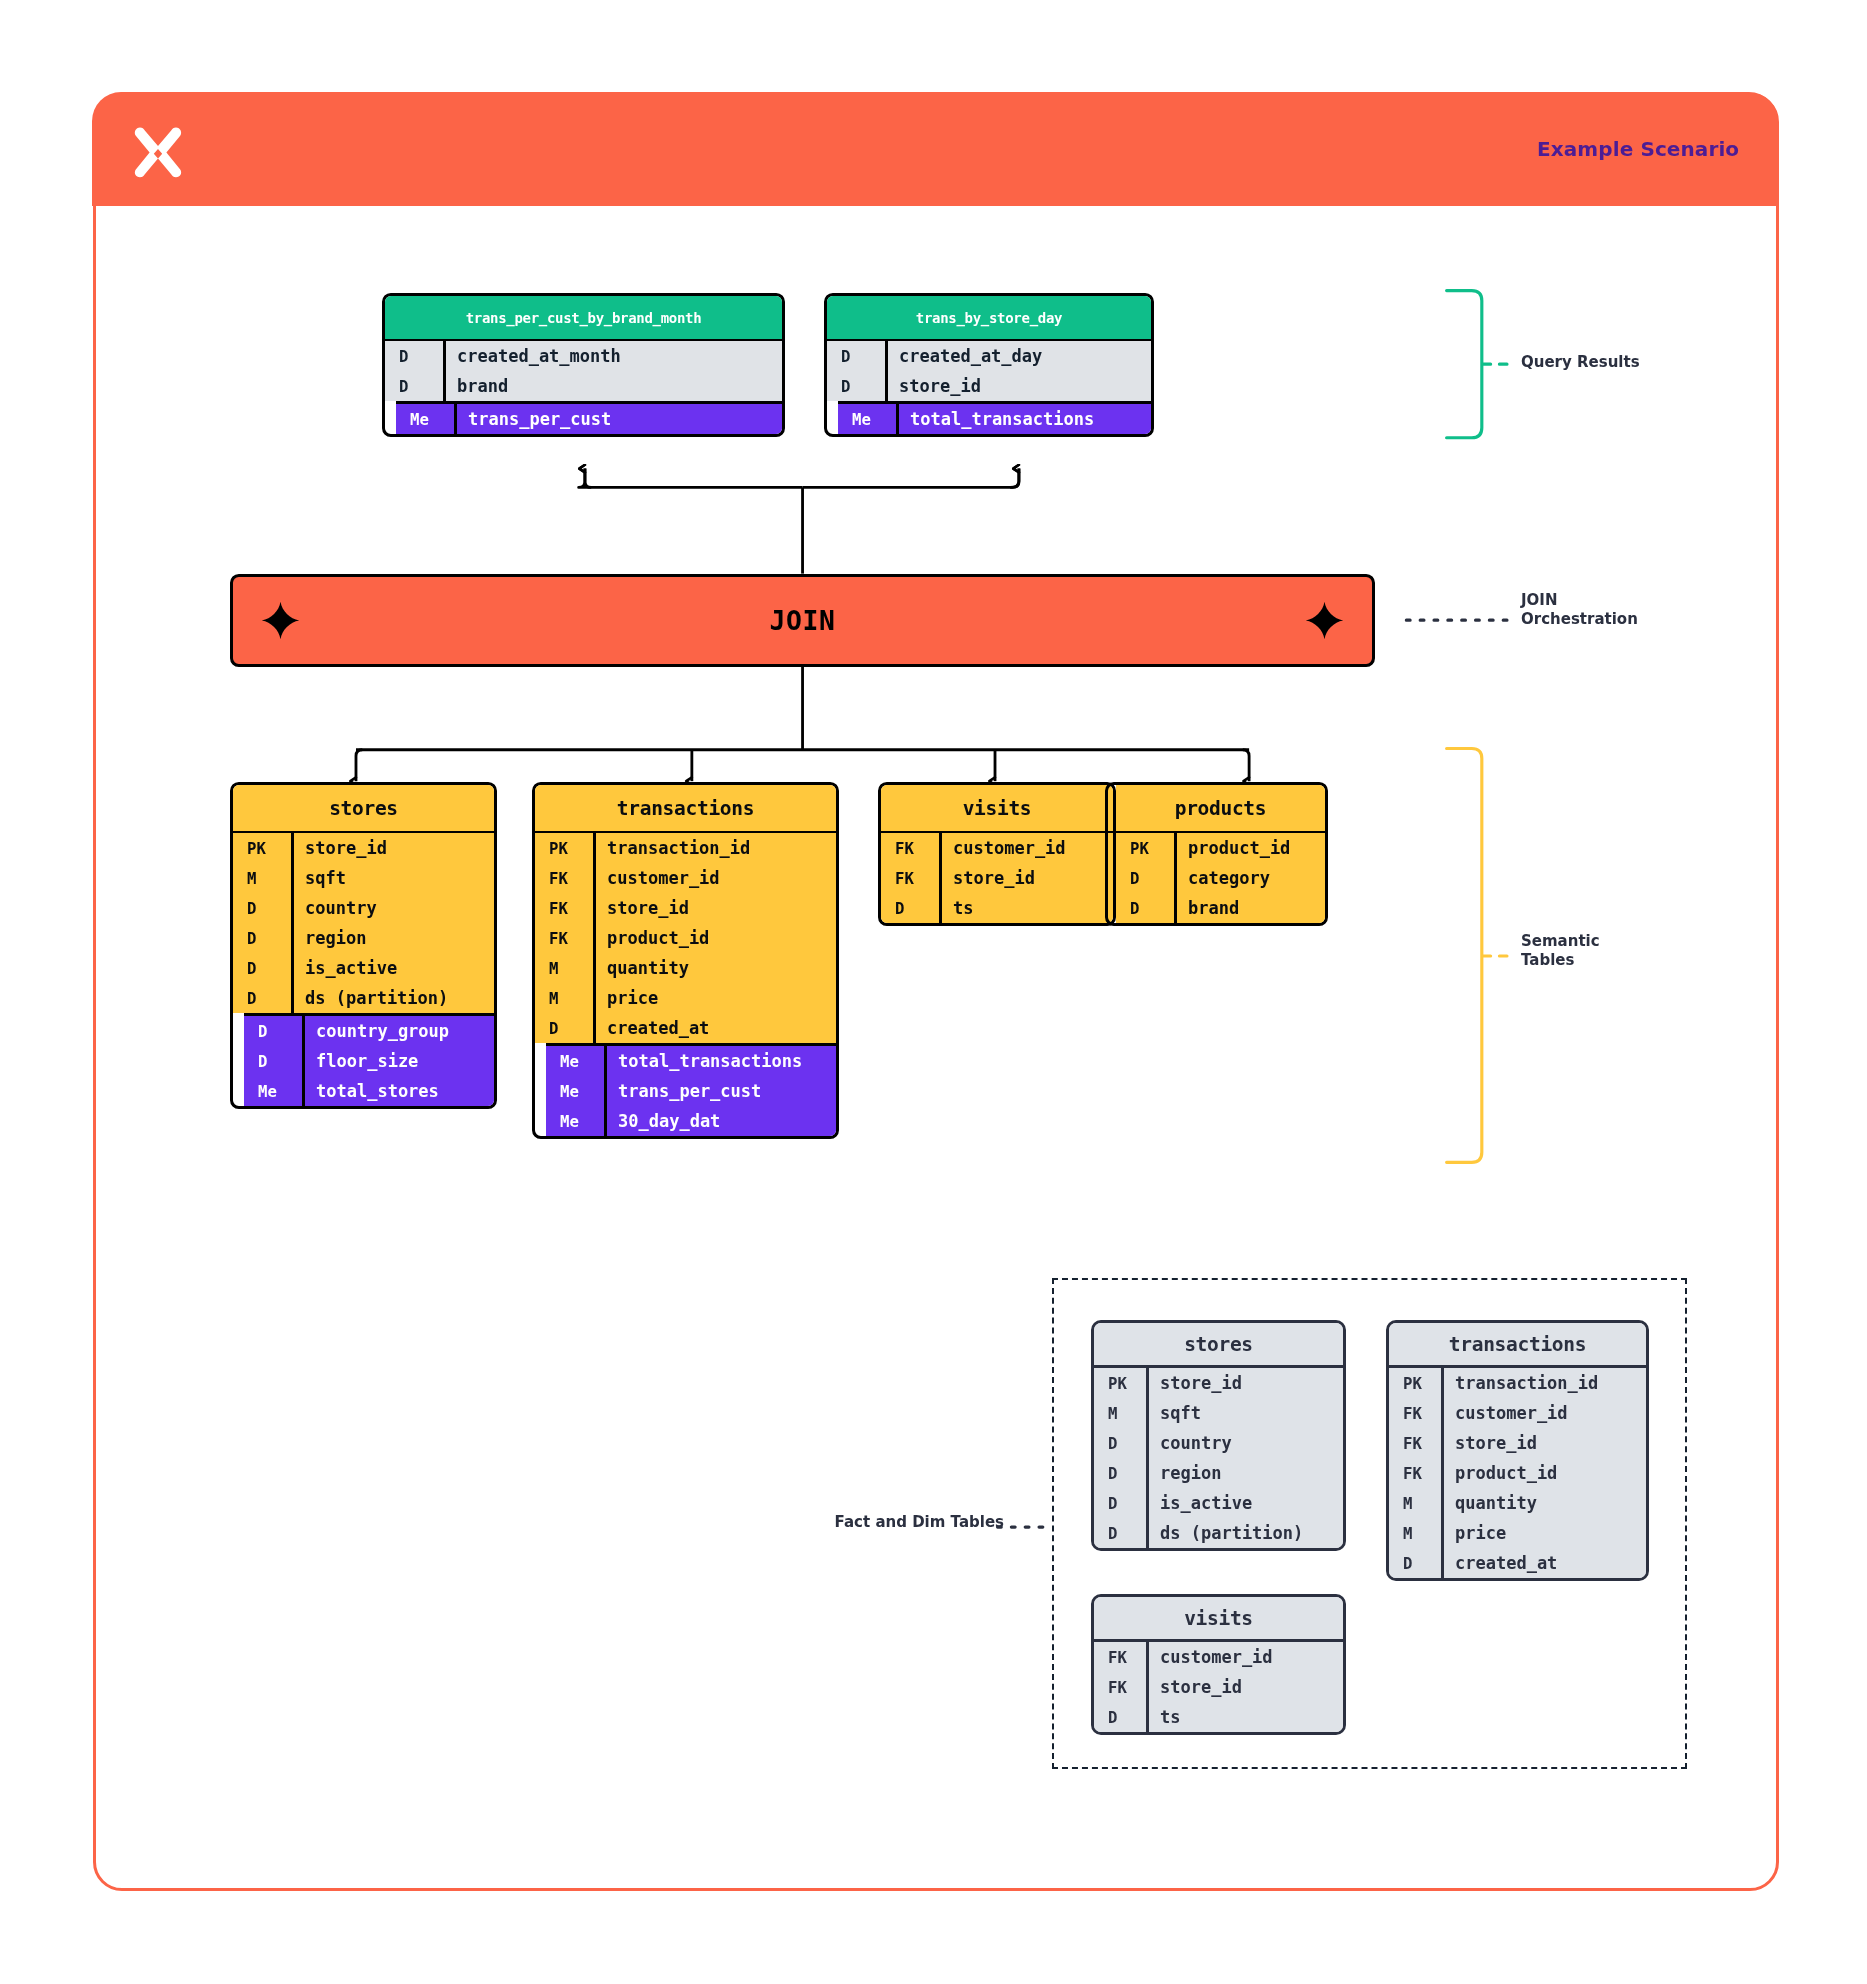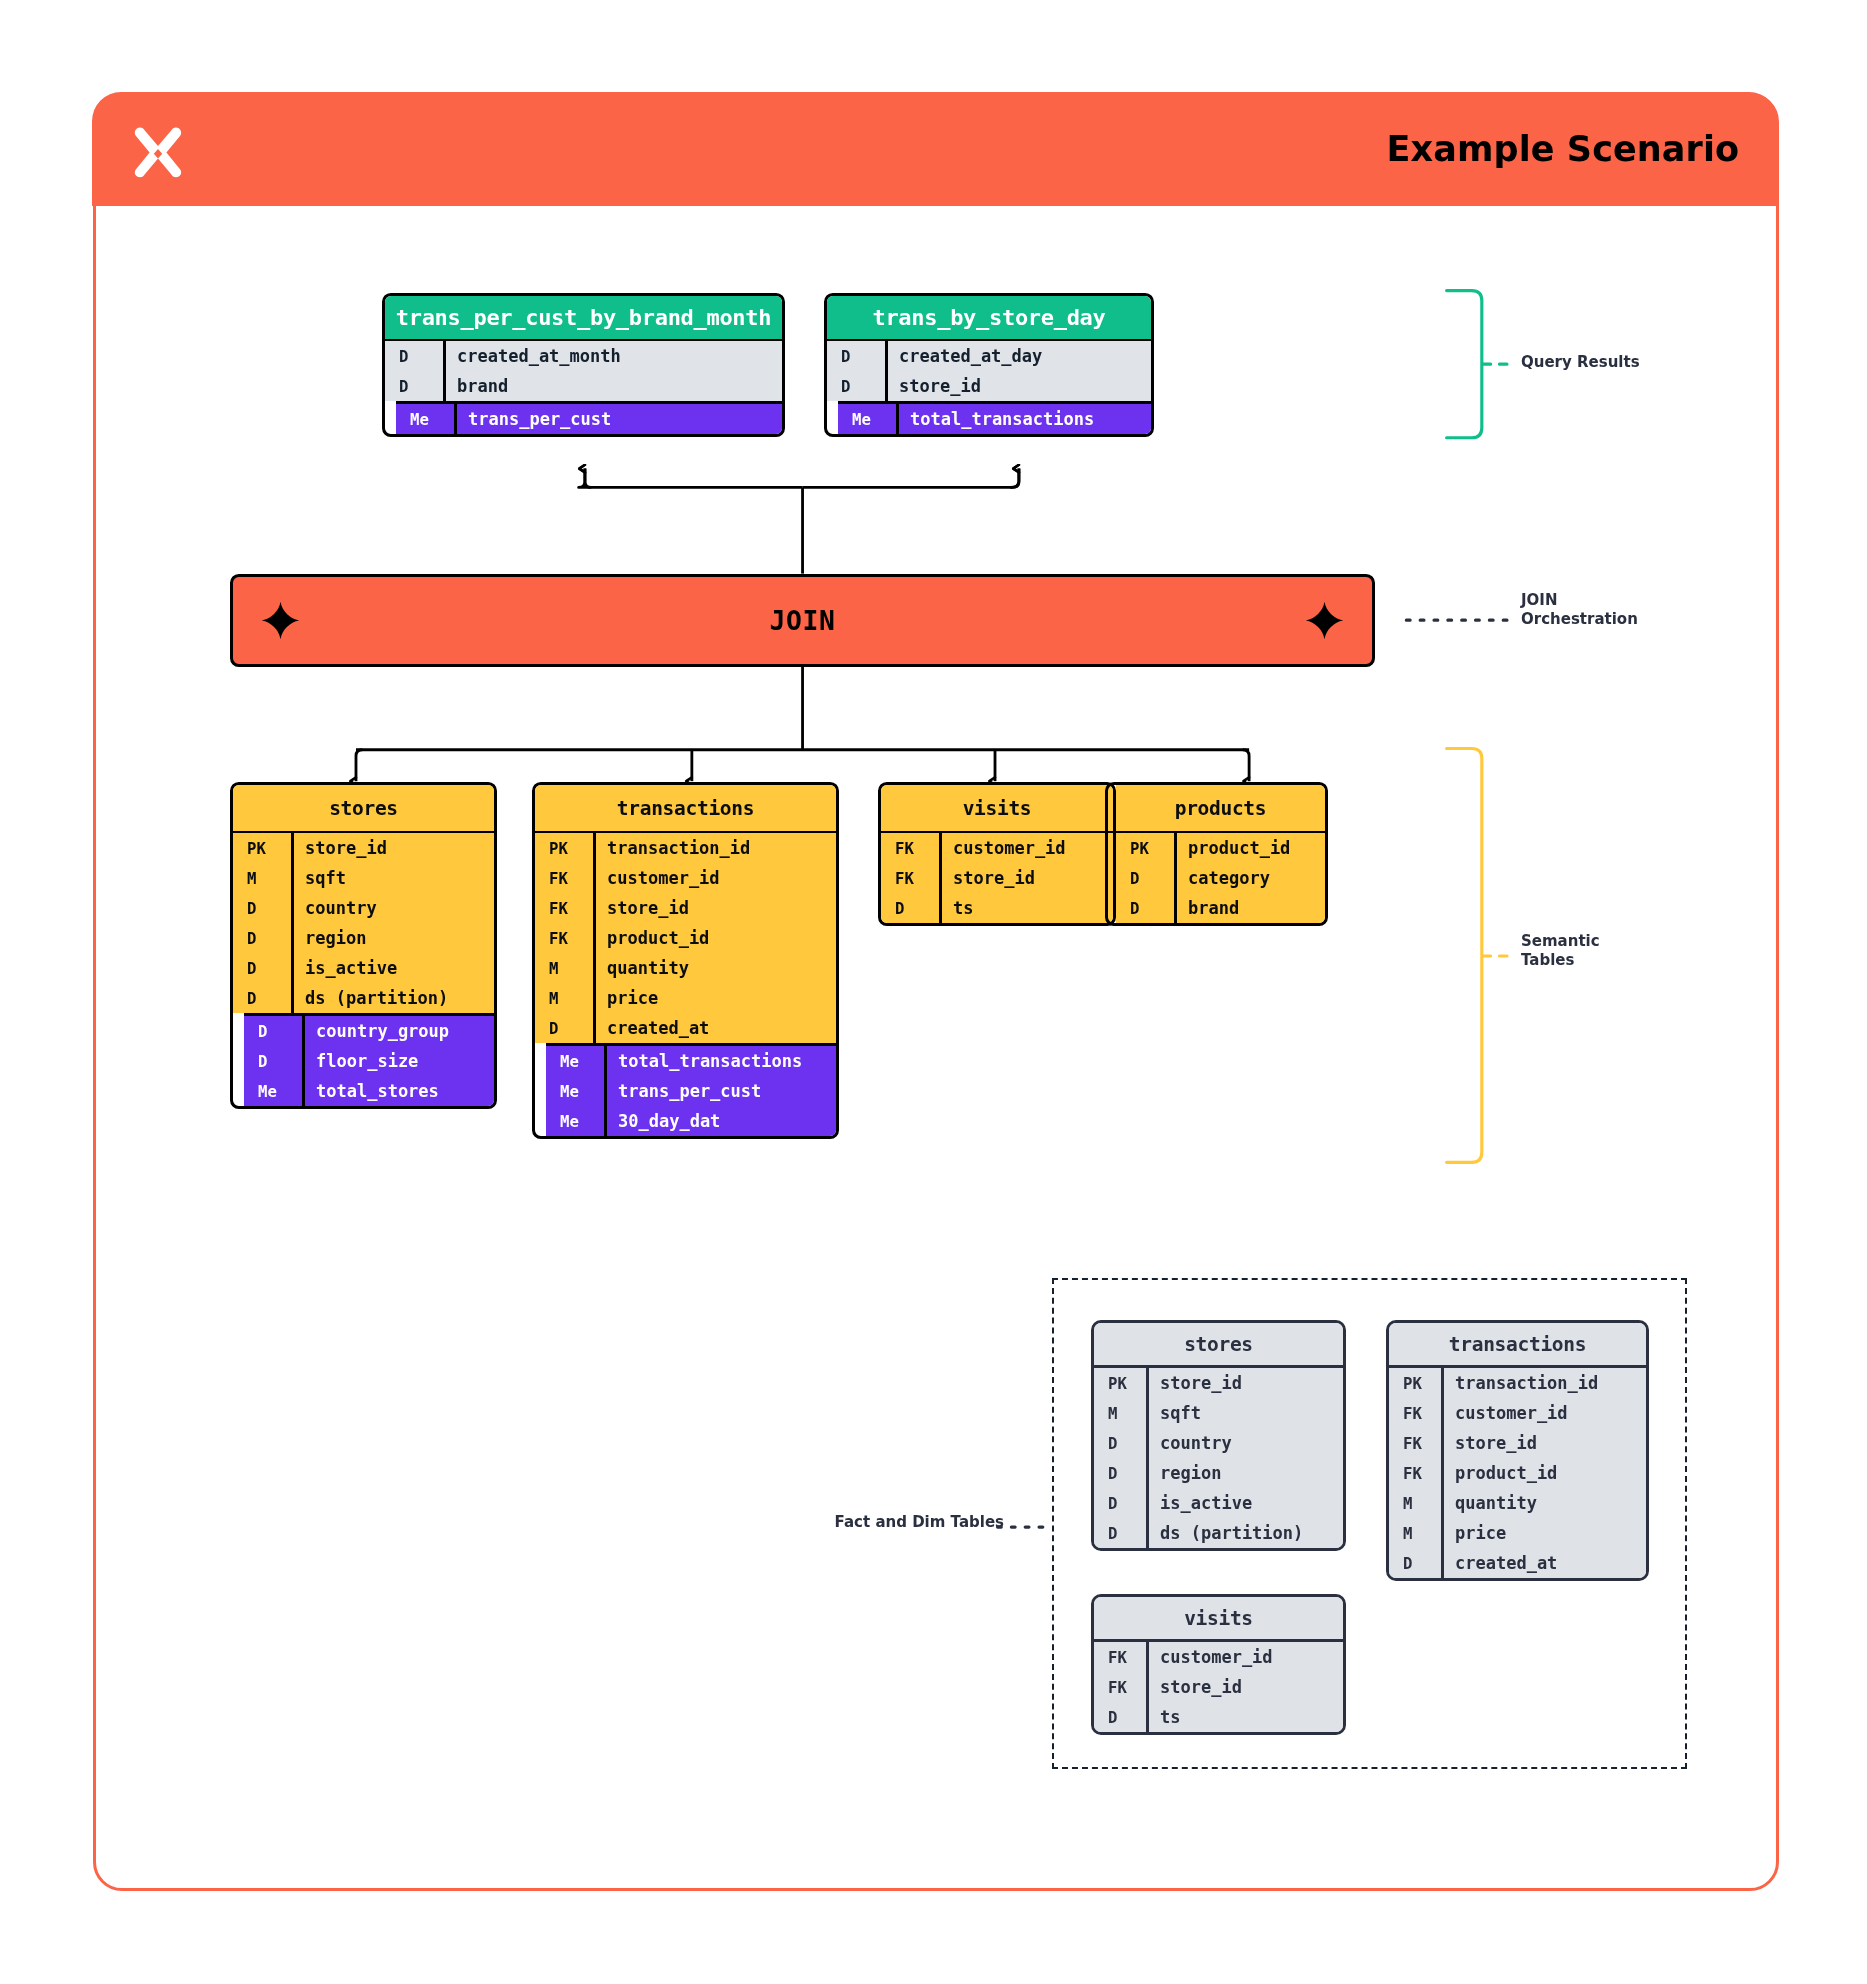--- a/index.html
+++ b/index.html
@@ -21,22 +21,22 @@
   }
   .card-header {
     position: absolute; left: -3.8px; top: -3.8px;
     width: 1686px; height: 114px;
     background: #fc6447;
     border-radius: 29px 29px 0 0;
     display: flex; align-items: center; justify-content: space-between;
     padding: 0 39px 0 36px;
   }
   .header-title {
-    color: #000000;
-    font-size: 35px;
+    color: #4c1d95;
+    font-size: 20px;
     font-weight: 700;
     letter-spacing: 0.1px;
     font-family: "DejaVu Sans", sans-serif;
   }
   .logo-wrap { width: 60px; height: 60px; display:block; }
 
   
   .tbl {
     position: absolute;
     border: 3.1px solid #000000;
@@ -70,21 +70,21 @@
     white-space: nowrap;
   }
   .tbl .seg { position: relative; }
   .tbl .seg + .seg { border-top: 3.1px solid #000; margin-left: 11px; }
   .tbl .divider {
     position: absolute; top: 0; bottom: 0;
     width: 2.5px; background: #000;
   }
 
   
-  .tbl.green .thead { background: #0fbe8a; color: #ffffff; font-size: 22px; height: 45px; border-bottom: 2.5px solid #000; }
+  .tbl.green .thead { background: #0fbe8a; color: #ffffff; font-size: 14px; height: 45px; border-bottom: 2.5px solid #000; }
   .tbl.green .seg.dims { background: #e0e3e7; color: #14202e; }
   .tbl.green .seg.mets { background: #6c32f0; color: #ffffff; }
   .tbl.green .seg.dims .divider { left: 58px; }
   .tbl.green .seg.mets .divider { left: 58px; }
   .tbl.green .k { flex-basis: 58px; }
 
   
   .tbl.yellow .thead { background: #ffc83d; color: #0b0d10; font-size: 19.5px; height: 48px; border-bottom: 2.5px solid #000; }
   .tbl.yellow .seg.dims { background: #ffc83d; color: #0b0d10; }
   .tbl.yellow .seg.mets { background: #6c32f0; color: #ffffff; }

